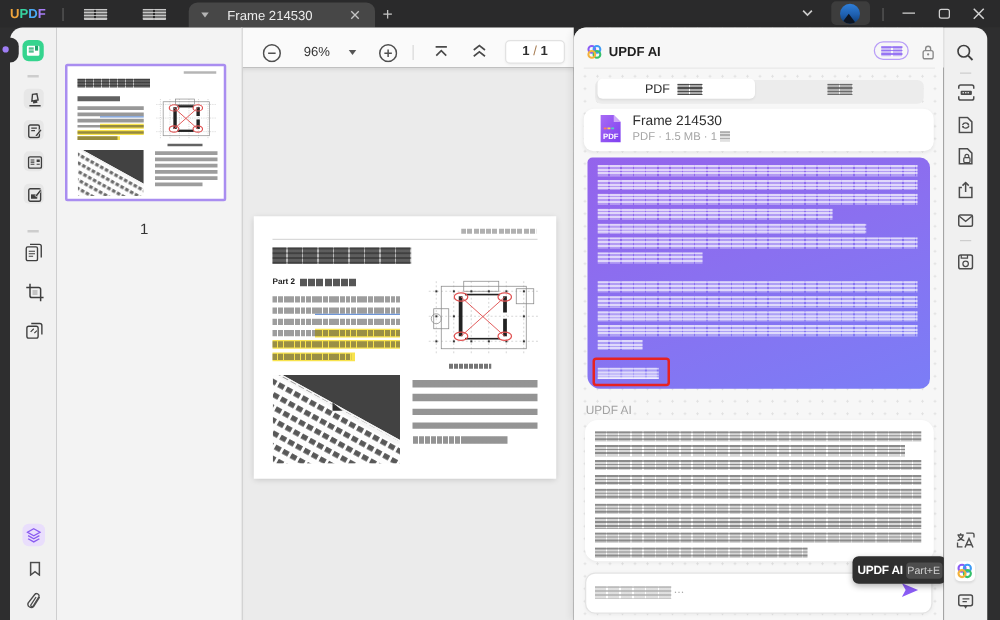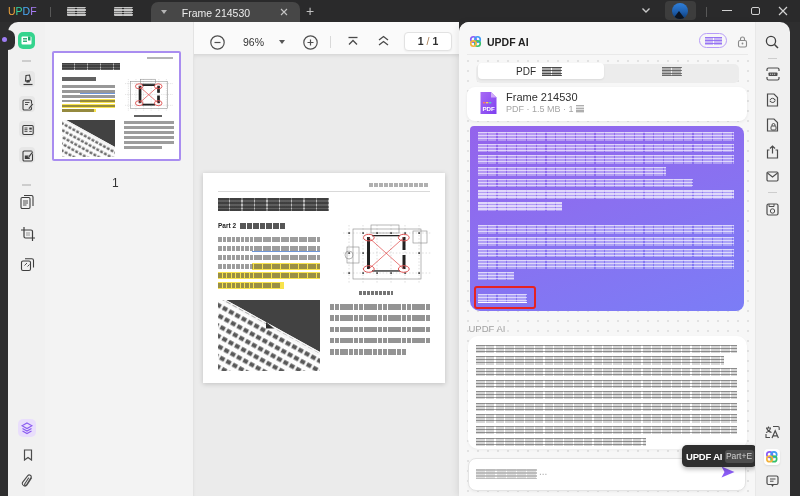--- a/index.html
+++ b/index.html
@@ -1,21 +1,21 @@
 <!DOCTYPE html>
 <html><head><meta charset="utf-8">
 <style>
 *{margin:0;padding:0;box-sizing:border-box}
 html,body{width:800px;height:496px;overflow:hidden}
 body{font-family:"Liberation Sans",sans-serif;background:#2e2e2f;position:relative}
 .abs{position:absolute}
 .b{display:inline-block;border-radius:1px;vertical-align:top}
 
 #titlebar{left:0;top:0;width:800px;height:22px;background:#2a2a2b}
-.logoU{font-weight:normal;font-size:10.5px;letter-spacing:0}
+.logoU{font-weight:bold;font-size:10.5px;letter-spacing:0}
 
 #leftcol{left:8px;top:22px;width:37px;height:474px;background:#f1f1f1;border-radius:10px 0 0 0}
 #thumbpanel{left:45px;top:22px;width:149px;height:474px;background:#f3f3f3;border-right:1px solid #e3e3e3}
 #toolbar{left:194px;top:22px;width:265px;height:32px;background:#fafafa}
 #canvas{left:194px;top:54px;width:265px;height:442px;background:#ebebeb;box-shadow:inset 0 3px 4px -2px rgba(0,0,0,.12)}
 #aipanel{left:459px;top:22px;width:296px;height:474px;background:#f7f7f7;border-radius:10px 0 0 0;box-shadow:-3px 0 6px rgba(0,0,0,.06);
  background-image:radial-gradient(#e2e2e2 0.8px,transparent 1px);background-size:10px 10px;background-position:4px 4px}
 #rightcol{left:755px;top:22px;width:35px;height:474px;background:#f0f0f0;border-radius:0 10px 0 0;border-left:1px solid #e8e8e8}
 
 #notch{left:8px;top:30px;width:7px;height:20px;background:#2e2e2f;border-radius:0 10px 10px 0}

